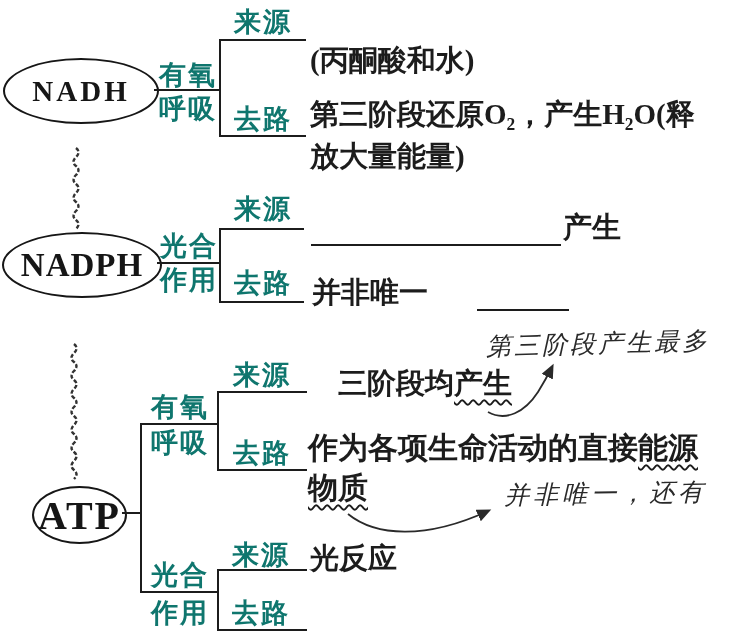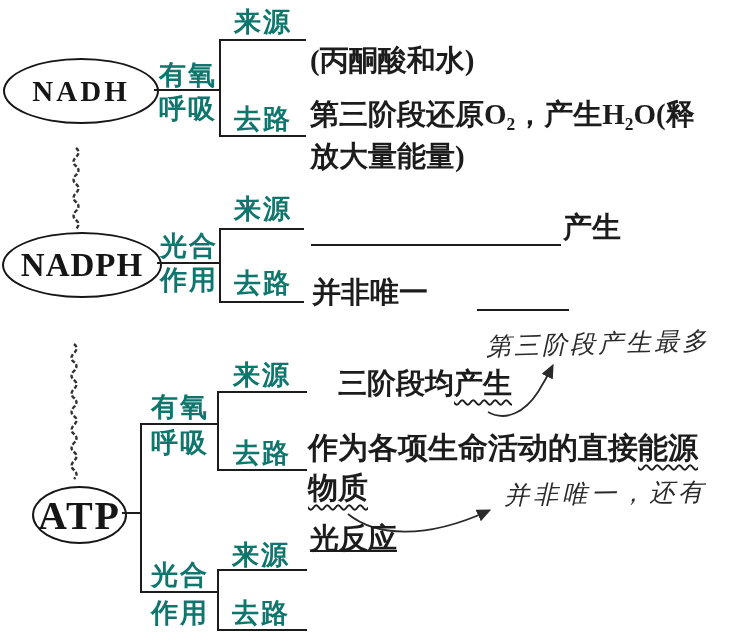--- a/index.html
+++ b/index.html
@@ -127,18 +127,18 @@
     <path d="M8,16 C35,38 85,42 148,13" fill="none" stroke="#2a2a2a" stroke-width="1.8" marker-end="url(#ah2)"></path>
   </svg>
 
   <div class="lh" style="left:140px;top:591px;width:78px;"></div>
   <div class="lbl" style="left:151px;top:561px;">光合</div>
   <div class="lbl" style="left:151px;top:599px;">作用</div>
   <div class="lv" style="left:217px;top:569px;height:62px;"></div>
 
   <div class="lh" style="left:217px;top:569px;width:90px;"></div>
   <div class="lbl" style="left:232px;top:541px;">来源</div>
-  <div class="t" style="left:310px;top:522px;text-decoration:underline;">光反应</div>
+  <div class="t" style="left:310px;top:542px;">光反应</div>
 
   <div class="lh" style="left:217px;top:629px;width:90px;"></div>
   <div class="lbl" style="left:232px;top:599px;">去路</div>
 
 </div>
 
 </body></html>

